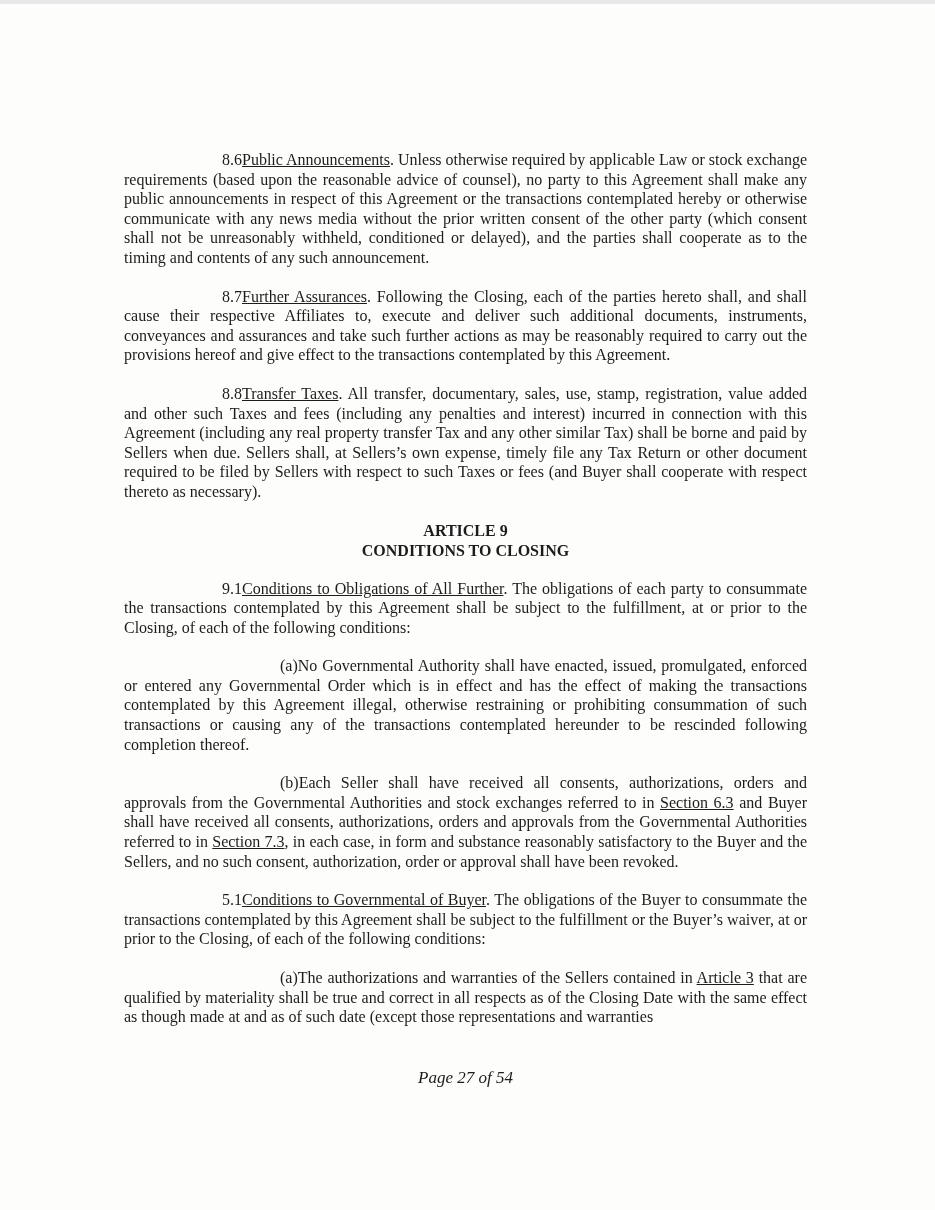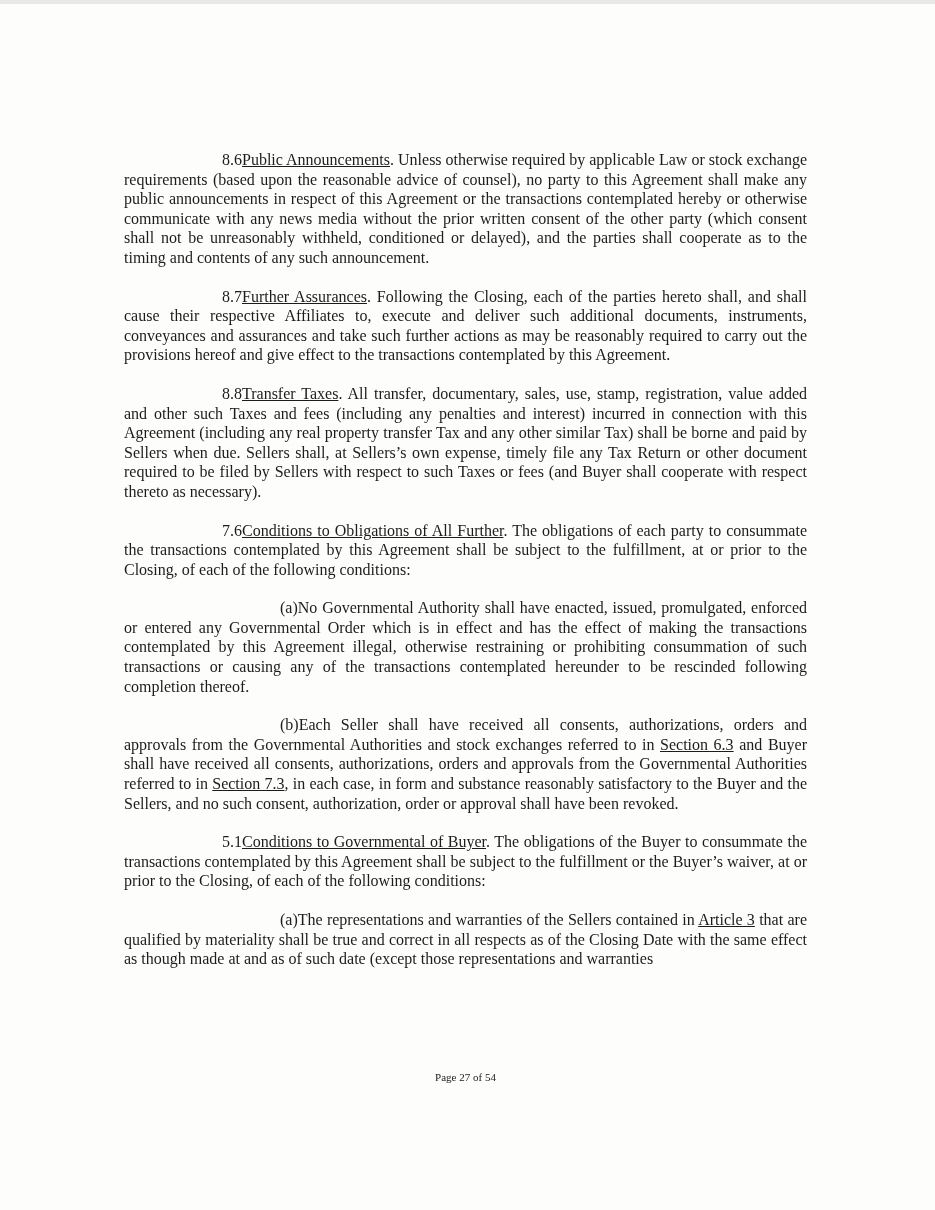--- a/index.html
+++ b/index.html
@@ -49,44 +49,47 @@
     font-weight: bold;
     margin: 0 0 18px 0;
     line-height: 20px;
   }
   .footer {
     position: absolute;
     left: 124px;
     top: 1064px;
     width: 683px;
     text-align: center;
-    font-size: 11px;
+    font-size: 17px;
+    font-style: italic;
   }
 </style>
 </head>
 <body>
 
 <div class="page">
   <div class="content">
 
     <p class="para"><span class="tab-num">8.6</span><span class="u">Public Announcements</span><span>.  Unless otherwise required by applicable Law or stock exchange requirements (based upon the reasonable advice of counsel), no party to this Agreement shall make any public announcements in respect of this Agreement or the transactions contemplated hereby or otherwise communicate with any news media without the prior written consent of the other party (which consent shall not be unreasonably withheld, conditioned or delayed), and the parties shall cooperate as to the timing and contents of any such announcement.</span></p>
 
     <p class="para"><span class="tab-num">8.7</span><span class="u">Further Assurances</span><span>.  Following the Closing, each of the parties hereto shall, and shall cause their respective Affiliates to, execute and deliver such additional documents, instruments, conveyances and assurances and take such further actions as may be reasonably required to carry out the provisions hereof and give effect to the transactions contemplated by this Agreement.</span></p>
 
     <p class="para"><span class="tab-num">8.8</span><span class="u">Transfer Taxes</span><span>.  All transfer, documentary, sales, use, stamp, registration, value added and other such Taxes and fees (including any penalties and interest) incurred in connection with this Agreement (including any real property transfer Tax and any other similar Tax) shall be borne and paid by Sellers when due.  Sellers shall, at Sellers’s own expense, timely file any Tax Return or other document required to be filed by Sellers with respect to such Taxes or fees (and Buyer shall cooperate with respect thereto as necessary).</span></p>
 
     <div class="article-heading">
+      <div>ARTICLE 9</div>
+      <div>CONDITIONS TO CLOSING</div>
     </div>
 
-    <p class="para"><span class="tab-num">7.6</span><span class="u">Conditions to Obligations of All Further</span><span>.  The obligations of each party to consummate the transactions contemplated by this Agreement shall be subject to the fulfillment, at or prior to the Closing, of each of the following conditions:</span></p>
+    <p class="para"><span class="tab-num">9.1</span><span class="u">Conditions to Obligations of All Further</span><span>.  The obligations of each party to consummate the transactions contemplated by this Agreement shall be subject to the fulfillment, at or prior to the Closing, of each of the following conditions:</span></p>
 
     <p class="para sub"><span class="tab-label">(a)</span><span>No Governmental Authority shall have enacted, issued, promulgated, enforced or entered any Governmental Order which is in effect and has the effect of making the transactions contemplated by this Agreement illegal, otherwise restraining or prohibiting consummation of such transactions or causing any of the transactions contemplated hereunder to be rescinded following completion thereof.</span></p>
 
     <p class="para sub"><span class="tab-label">(b)</span><span>Each Seller shall have received all consents, authorizations, orders and approvals from the Governmental Authorities and stock exchanges referred to in </span><span class="u">Section 6.3</span><span> and Buyer shall have received all consents, authorizations, orders and approvals from the Governmental Authorities referred to in </span><span class="u">Section 7.3</span><span>, in each case, in form and substance reasonably satisfactory to the Buyer and the Sellers, and no such consent, authorization, order or approval shall have been revoked.</span></p>
 
     <p class="para"><span class="tab-num">5.1</span><span class="u">Conditions to Governmental of Buyer</span><span>.  The obligations of the Buyer to consummate the transactions contemplated by this Agreement shall be subject to the fulfillment or the Buyer’s waiver, at or prior to the Closing, of each of the following conditions:</span></p>
 
-    <p class="para sub"><span class="tab-label">(a)</span><span>The representations and warranties of the Sellers contained in </span><span class="u">Article 3</span><span> that are qualified by materiality shall be true and correct in all respects as of the Closing Date with the same effect as though made at and as of such date (except those representations and warranties</span></p>
+    <p class="para sub"><span class="tab-label">(a)</span><span>The authorizations and warranties of the Sellers contained in </span><span class="u">Article 3</span><span> that are qualified by materiality shall be true and correct in all respects as of the Closing Date with the same effect as though made at and as of such date (except those representations and warranties</span></p>
 
   </div>
 
   <div class="footer">Page 27 of 54</div>
 </div>
 
 </body></html>

